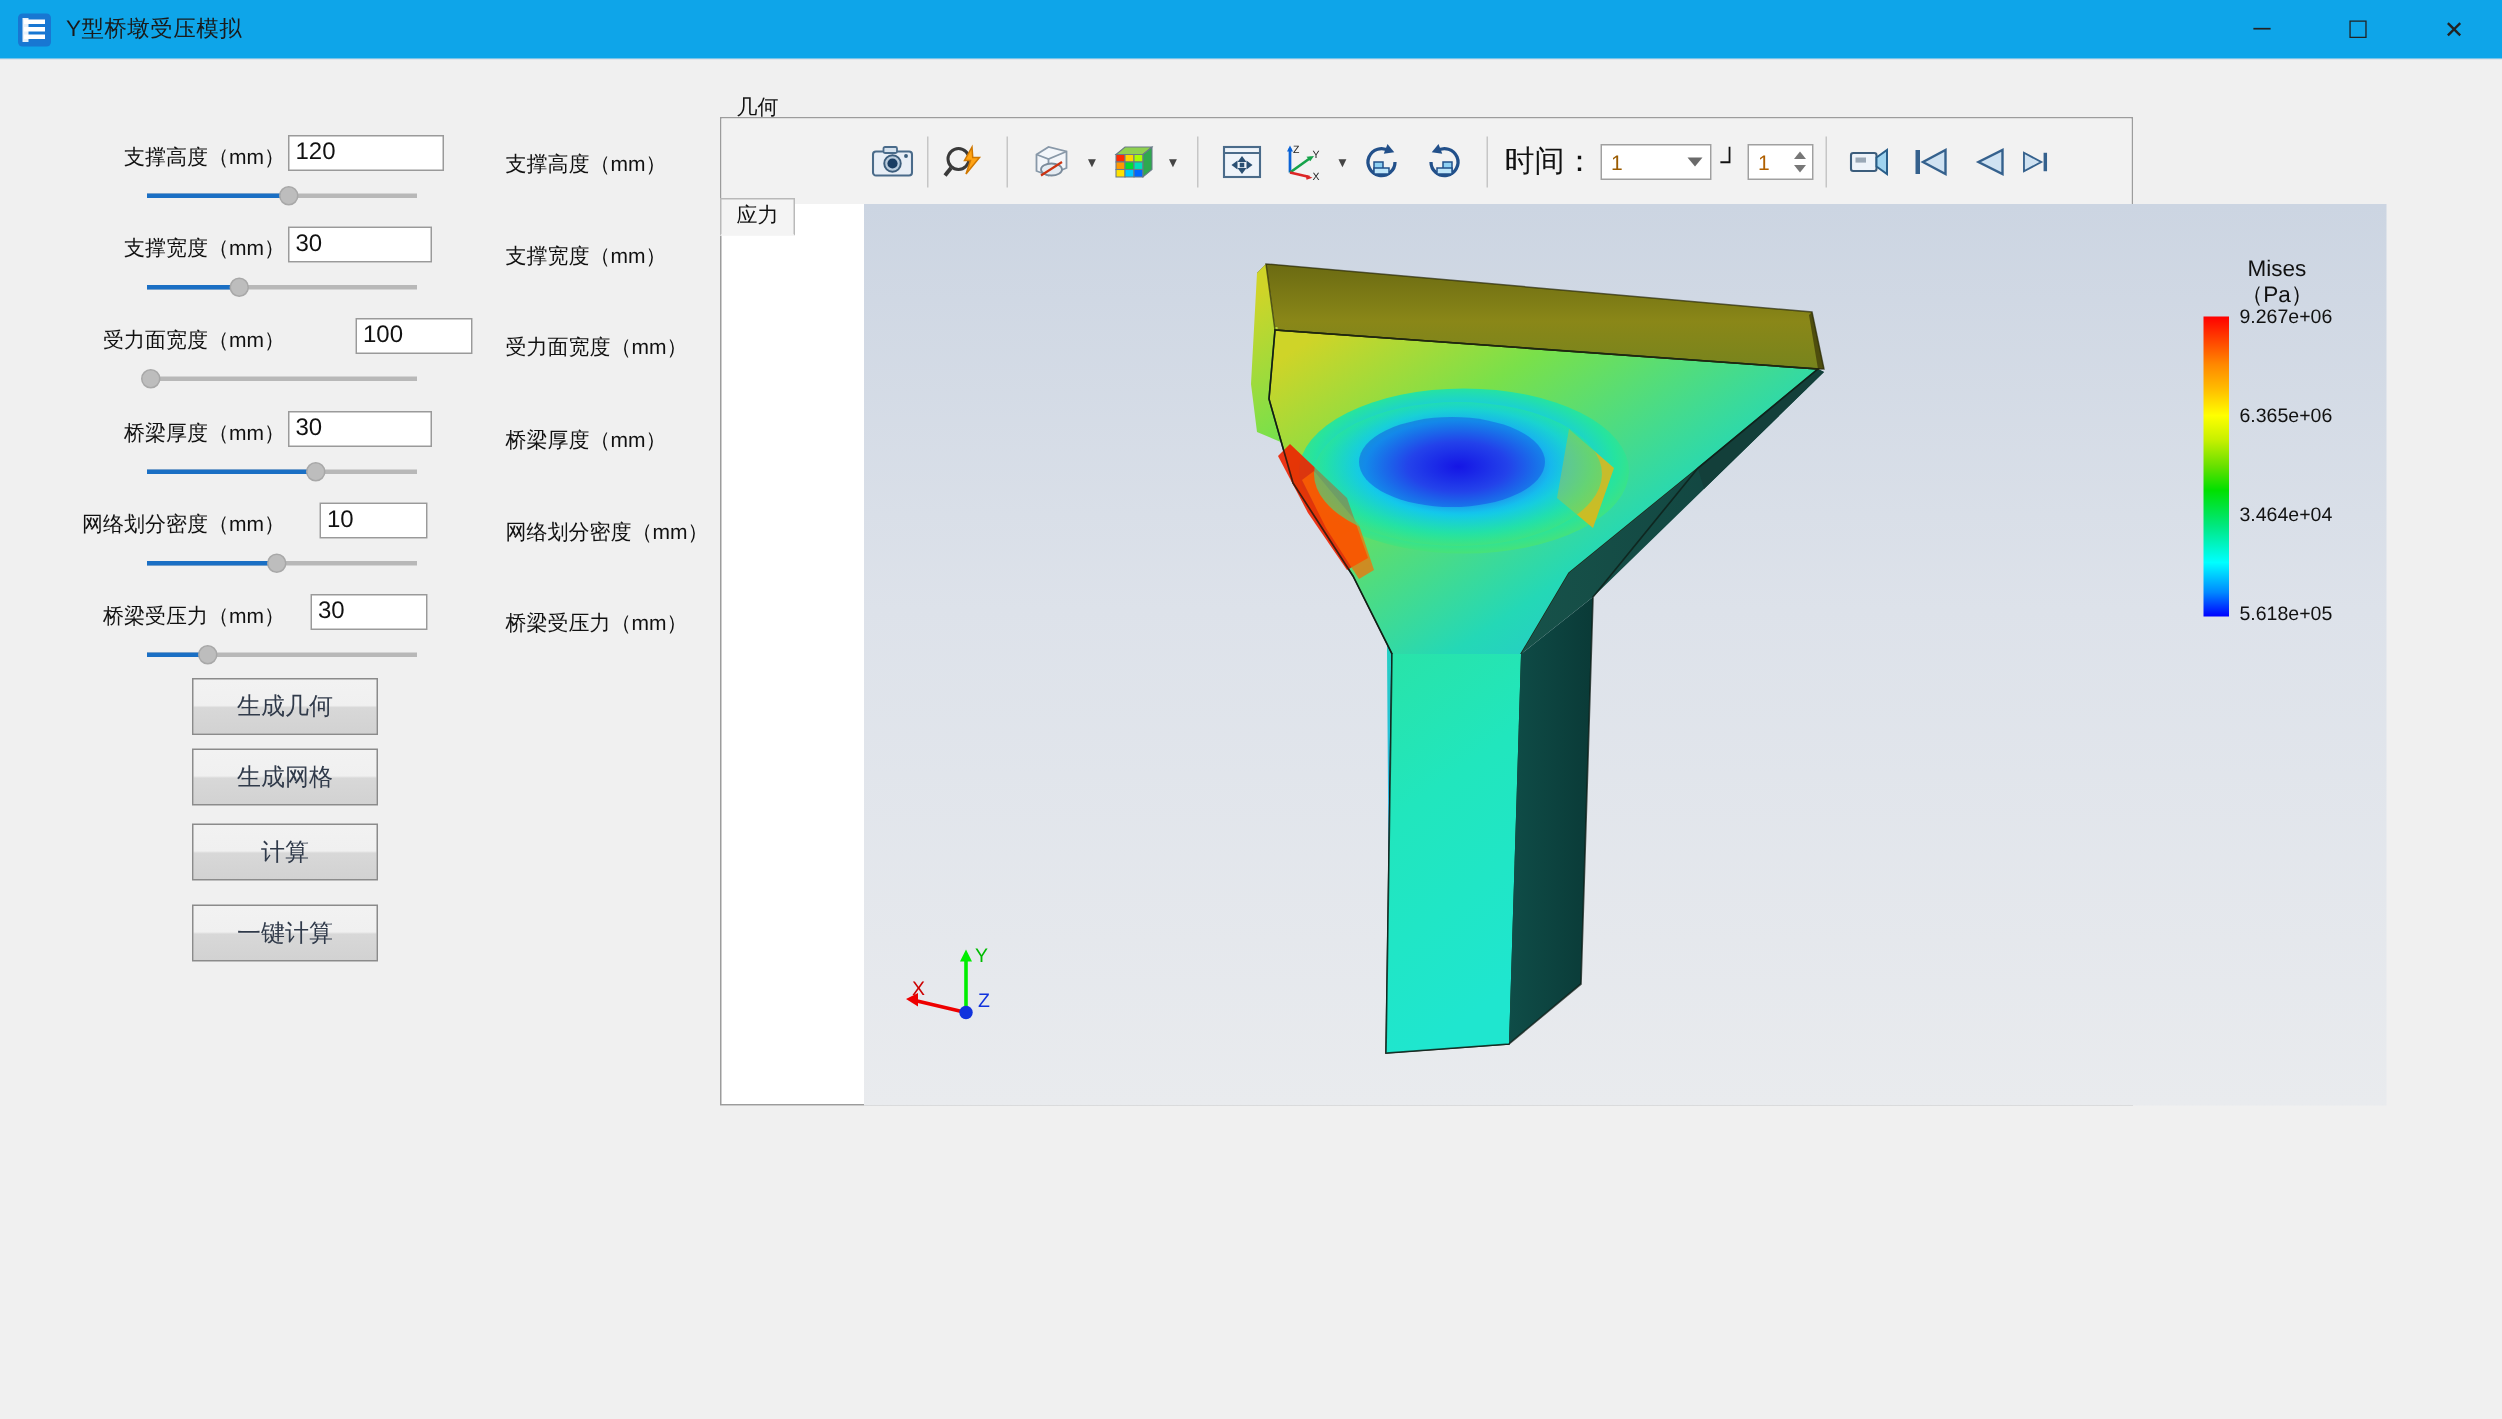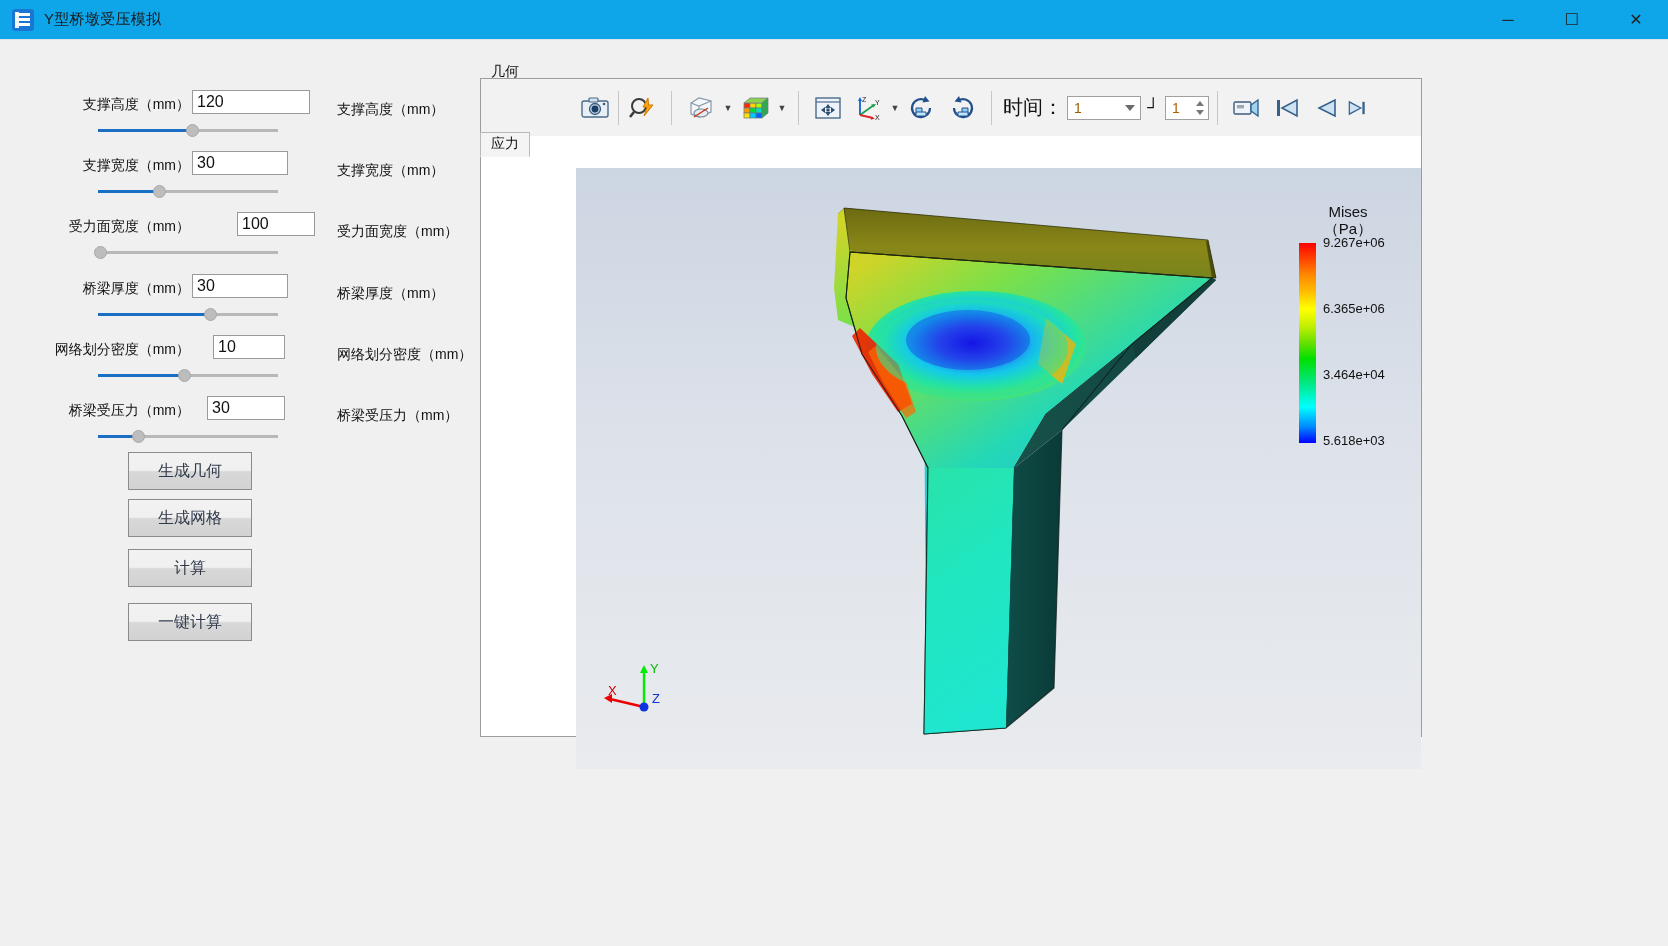--- a/index.html
+++ b/index.html
@@ -201,24 +201,23 @@
     border-left: 4px solid transparent; border-right: 4px solid transparent;
   }
   .tb-spin .up { top: 4px; border-bottom: 5px solid #777; }
   .tb-spin .dn { bottom: 4px; border-top: 5px solid #777; }
   .corner-glyph {
     font-size: 17px; color: #111; padding: 0 6px;
   }
 
   .canvas {
     position: absolute; left: 95px; top: 57px;
-    width: 845px; height: 601px;
+    width: 1015px; height: 601px;
     background: linear-gradient(to bottom, #ccd5e2 0%, #dde2ea 45%, #e9ebee 100%);
     overflow: hidden;
-    margin-top: 32px;
   }
   .status-text {
     position: absolute; left: 0; bottom: 14px; width: 100%;
     text-align: center; font-size: 14px; color: #1a1a1a;
   }
   .triad {
     position: absolute; left: 20px; bottom: 40px;
     width: 80px; height: 70px;
   }
   .legend {
@@ -255,21 +254,21 @@
       <div class="win-btn">─</div>
       <div class="win-btn">☐</div>
       <div class="win-btn close">✕</div>
     </div>
   </div>
 
   <div class="params">
 
     <div class="param-row" style="top:56px">
       <div class="param-label">支撑高度（mm）</div>
-      <input class="param-input" style="left: 192px; width: 118px;" value="120">
+      <input class="param-input" style="left: 192px; width: 104px;" value="120">
       <div class="slider">
         <div class="track"></div>
         <div class="fill" style="width:94px"></div>
         <div class="thumb" style="left:94px"></div>
       </div>
       <div class="mirror-label" style="top:5px">支撑高度（mm）</div>
     </div>
 
     <div class="param-row" style="top:117px">
       <div class="param-label">支撑宽度（mm）</div>
@@ -589,21 +588,21 @@
         <div class="legend">
           <div class="legend-title">
             <div>Mises</div>
             <div>（Pa）</div>
           </div>
           <div class="legend-bar-wrap">
             <div class="legend-bar"></div>
             <div class="legend-tick" style="top:-8px">9.267e+06</div>
             <div class="legend-tick" style="top:58px">6.365e+06</div>
             <div class="legend-tick" style="top:124px">3.464e+04</div>
-            <div class="legend-tick" style="top:190px">5.618e+03</div>
+            <div class="legend-tick" style="top:190px">5.618e+05</div>
           </div>
         </div>
 
         
         <div class="triad">
           <svg width="80" height="70" viewBox="0 0 80 70">
             <line x1="48" y1="48" x2="48" y2="12" stroke="#00ee00" stroke-width="2.4"></line>
             <polygon points="48,6 44,14 52,14" fill="#00ee00"></polygon>
             <text x="54" y="14" font-size="13" fill="#00bb00" font-family="Liberation Sans, sans-serif">Y</text>
             <line x1="48" y1="48" x2="14" y2="40" stroke="#ee0000" stroke-width="2.4"></line>

